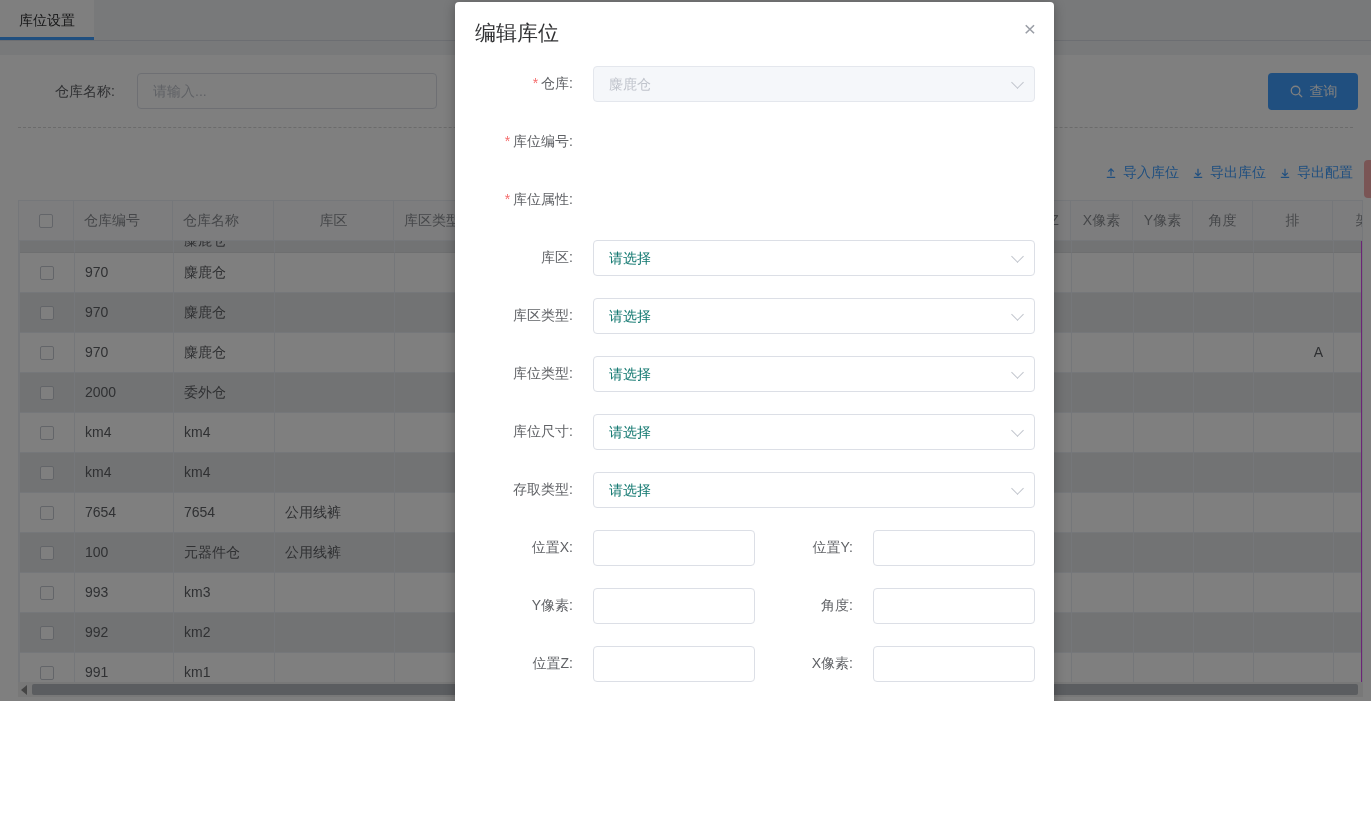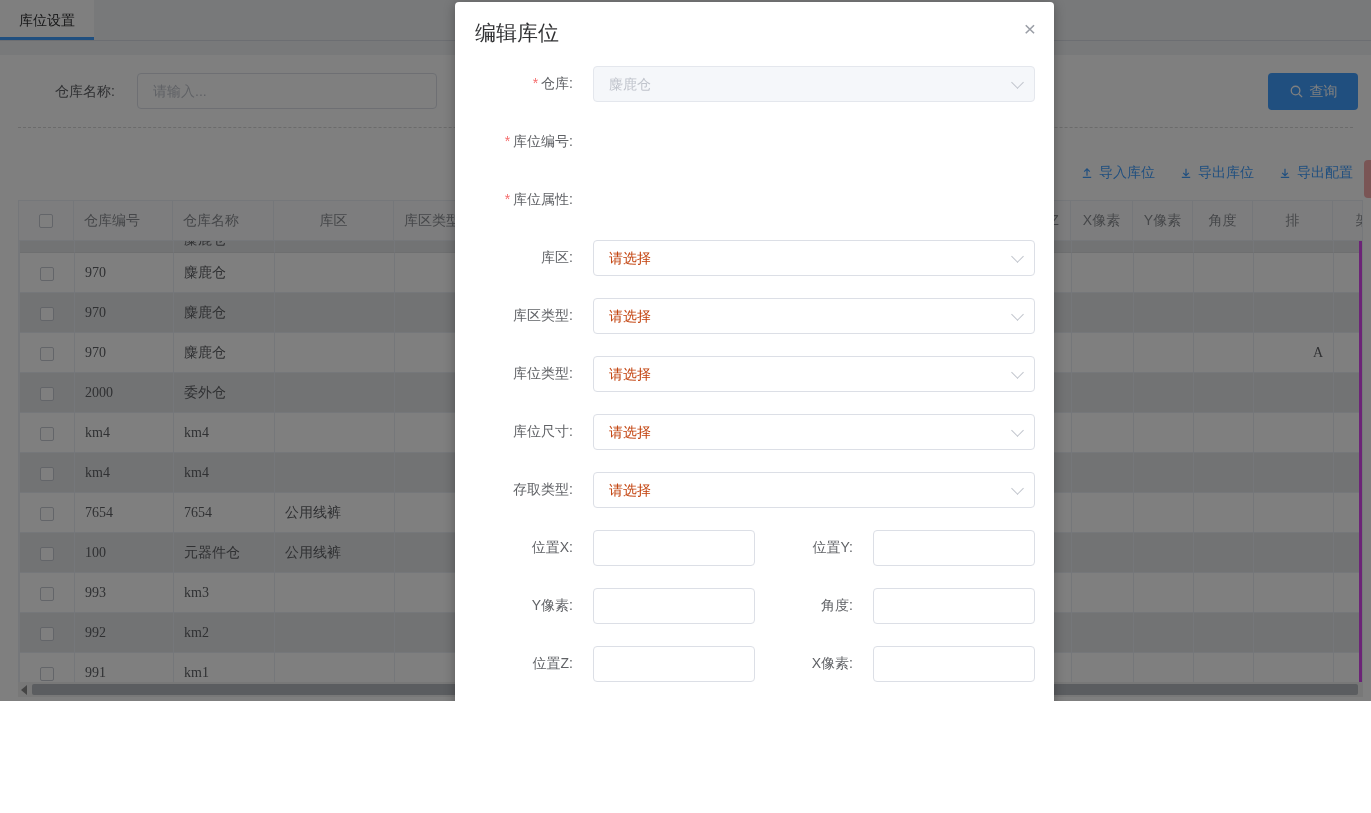--- a/index.html
+++ b/index.html
@@ -11,38 +11,38 @@
   .tab{position:relative;display:inline-block;height:40px;line-height:40px;padding:0 19px;background:#ffffff;color:#303133;cursor:pointer;}
   .tab .underline{position:absolute;left:0;right:0;bottom:0;height:3px;background:#409eff;}
 
   
   .card{position:absolute;top:55px;left:0;right:0;height:718px;background:#ffffff;}
   .search-label{position:absolute;left:55px;top:18px;height:36px;line-height:36px;color:#606266;}
   .search-input{position:absolute;left:137px;top:18px;width:300px;height:36px;box-sizing:border-box;border:1px solid #dcdfe6;border-radius:4px;padding:0 15px;font-size:14px;color:#606266;outline:none;font-family:inherit;}
   .search-input::placeholder{color:#c0c4cc;}
   .btn-primary{position:absolute;left:1268px;top:18px;width:90px;height:37px;background:#409eff;border:none;border-radius:4px;color:#fff;font-size:14px;display:flex;align-items:center;justify-content:center;gap:6px;cursor:pointer;font-family:inherit;}
   .divider{position:absolute;top:72px;left:18px;right:18px;border-top:1px dashed #d6d6d6;}
-  .links-row{position:absolute;top:109px;right:18px;display:flex;gap:24px;align-items:flex-end;}
+  .links-row{position:absolute;top:109px;right:18px;display:flex;gap:12px;align-items:flex-end;}
   .tool-link{display:flex;align-items:center;gap:5px;color:#409eff;text-decoration:none;cursor:pointer;font-size:14px;}
   .icon svg{display:block;}
 
   
   .table-wrap{position:absolute;top:145px;left:18px;width:1345px;}
   .t-table{width:1345px;overflow:hidden;border:1px solid #ebeef5;border-bottom:none;box-sizing:border-box;}
   .t-row{display:flex;width:1380px;background:#ffffff;}
   .t-row.stripe{background:#e4e6e8;}
   .t-row.header{background:#fbfbfc;}
   .t-cell{flex:none;box-sizing:border-box;height:40px;line-height:39px;padding:0 10px;border-right:1px solid #ebeef5;border-bottom:1px solid #ebeef5;white-space:nowrap;overflow:hidden;color:#606266;}
   .t-row.header .t-cell{color:#8c8f94;}
   .t-cell.c-center{text-align:center;}
   .t-cell.c-right{text-align:right;}
   .t-row.partial{height:12px;overflow:hidden;}
   .t-row.partial .t-cell{height:12px;border-bottom:1px solid #dcdee0;}
   .t-row.partial .clip{display:block;height:22px;line-height:22px;margin-top:-12px;}
-  .body-clip{height:442px;overflow:hidden;border-left:1px solid #ebeef5;border-right:3px solid #d946ef;box-sizing:border-box;font-family:Liberation Serif, serif;}
+  .body-clip{height:442px;overflow:hidden;border-left:1px solid #ebeef5;border-right:1px solid #d946ef;box-sizing:border-box;}
   .cb{display:inline-block;width:14px;height:14px;box-sizing:border-box;border:1px solid #c6cad2;border-radius:2px;background:#fff;vertical-align:middle;cursor:pointer;}
   .t-cell.c-check{text-align:center;padding:0;}
 
   
   .h-scroll{position:absolute;top:627px;left:18px;width:1345px;height:15px;background:#f0f0f0;}
   .h-arrow{position:absolute;left:3px;top:3px;width:0;height:0;border-top:5px solid transparent;border-bottom:5px solid transparent;border-right:6px solid #8a8a8a;cursor:pointer;}
   .h-thumb{position:absolute;left:14px;top:2px;width:1326px;height:11px;background:#b6bac0;border-radius:2px;cursor:pointer;}
 
   
   .float-widget{position:absolute;top:160px;right:0;width:7px;height:38px;background:#f5abab;border-radius:4px 0 0 4px;}
@@ -54,21 +54,21 @@
   .m-close{position:absolute;right:18px;top:16px;font-size:21px;color:#9a9ea6;cursor:pointer;line-height:1;}
   .m-form{position:absolute;top:64px;left:0;width:599px;}
   .m-row{display:flex;align-items:center;height:36px;margin-bottom:22px;}
   .m-label{flex:none;width:118px;text-align:right;color:#606266;font-size:14px;white-space:nowrap;}
   .m-label .req{color:#f56c6c;margin-right:3px;font-style:normal;}
   .m-label.second{width:98px;}
   .ctrl{flex:none;margin-left:20px;position:relative;box-sizing:border-box;height:36px;}
   .ctrl.full{width:442px;}
   .ctrl.half{width:162px;}
   .sel{height:36px;box-sizing:border-box;border:1px solid #dcdfe6;border-radius:4px;background:#fff;padding:0 30px 0 15px;line-height:34px;color:#606266;cursor:pointer;}
-  .sel .ph{color:#c2410c;text-align:right;}
+  .sel .ph{color:#0f766e;text-align:right;}
   .sel.disabled{background:#f5f7fa;border-color:#e4e7ed;color:#c0c4cc;cursor:not-allowed;}
   .chev{position:absolute;right:13px;top:14px;width:8px;height:8px;border-right:1.5px solid #c0c4cc;border-bottom:1.5px solid #c0c4cc;transform:rotate(45deg);transform-origin:center;margin-top:-2px;}
   .inp{width:100%;height:36px;box-sizing:border-box;border:1px solid #dcdfe6;border-radius:4px;padding:0 15px;font-size:14px;color:#606266;outline:none;background:#fff;font-family:inherit;}
   .inp:disabled{background:#f5f7fa;border-color:#e4e7ed;color:#c0c4cc;}
 </style>
 </head>
 <body>
 
 <div class="page">
 

